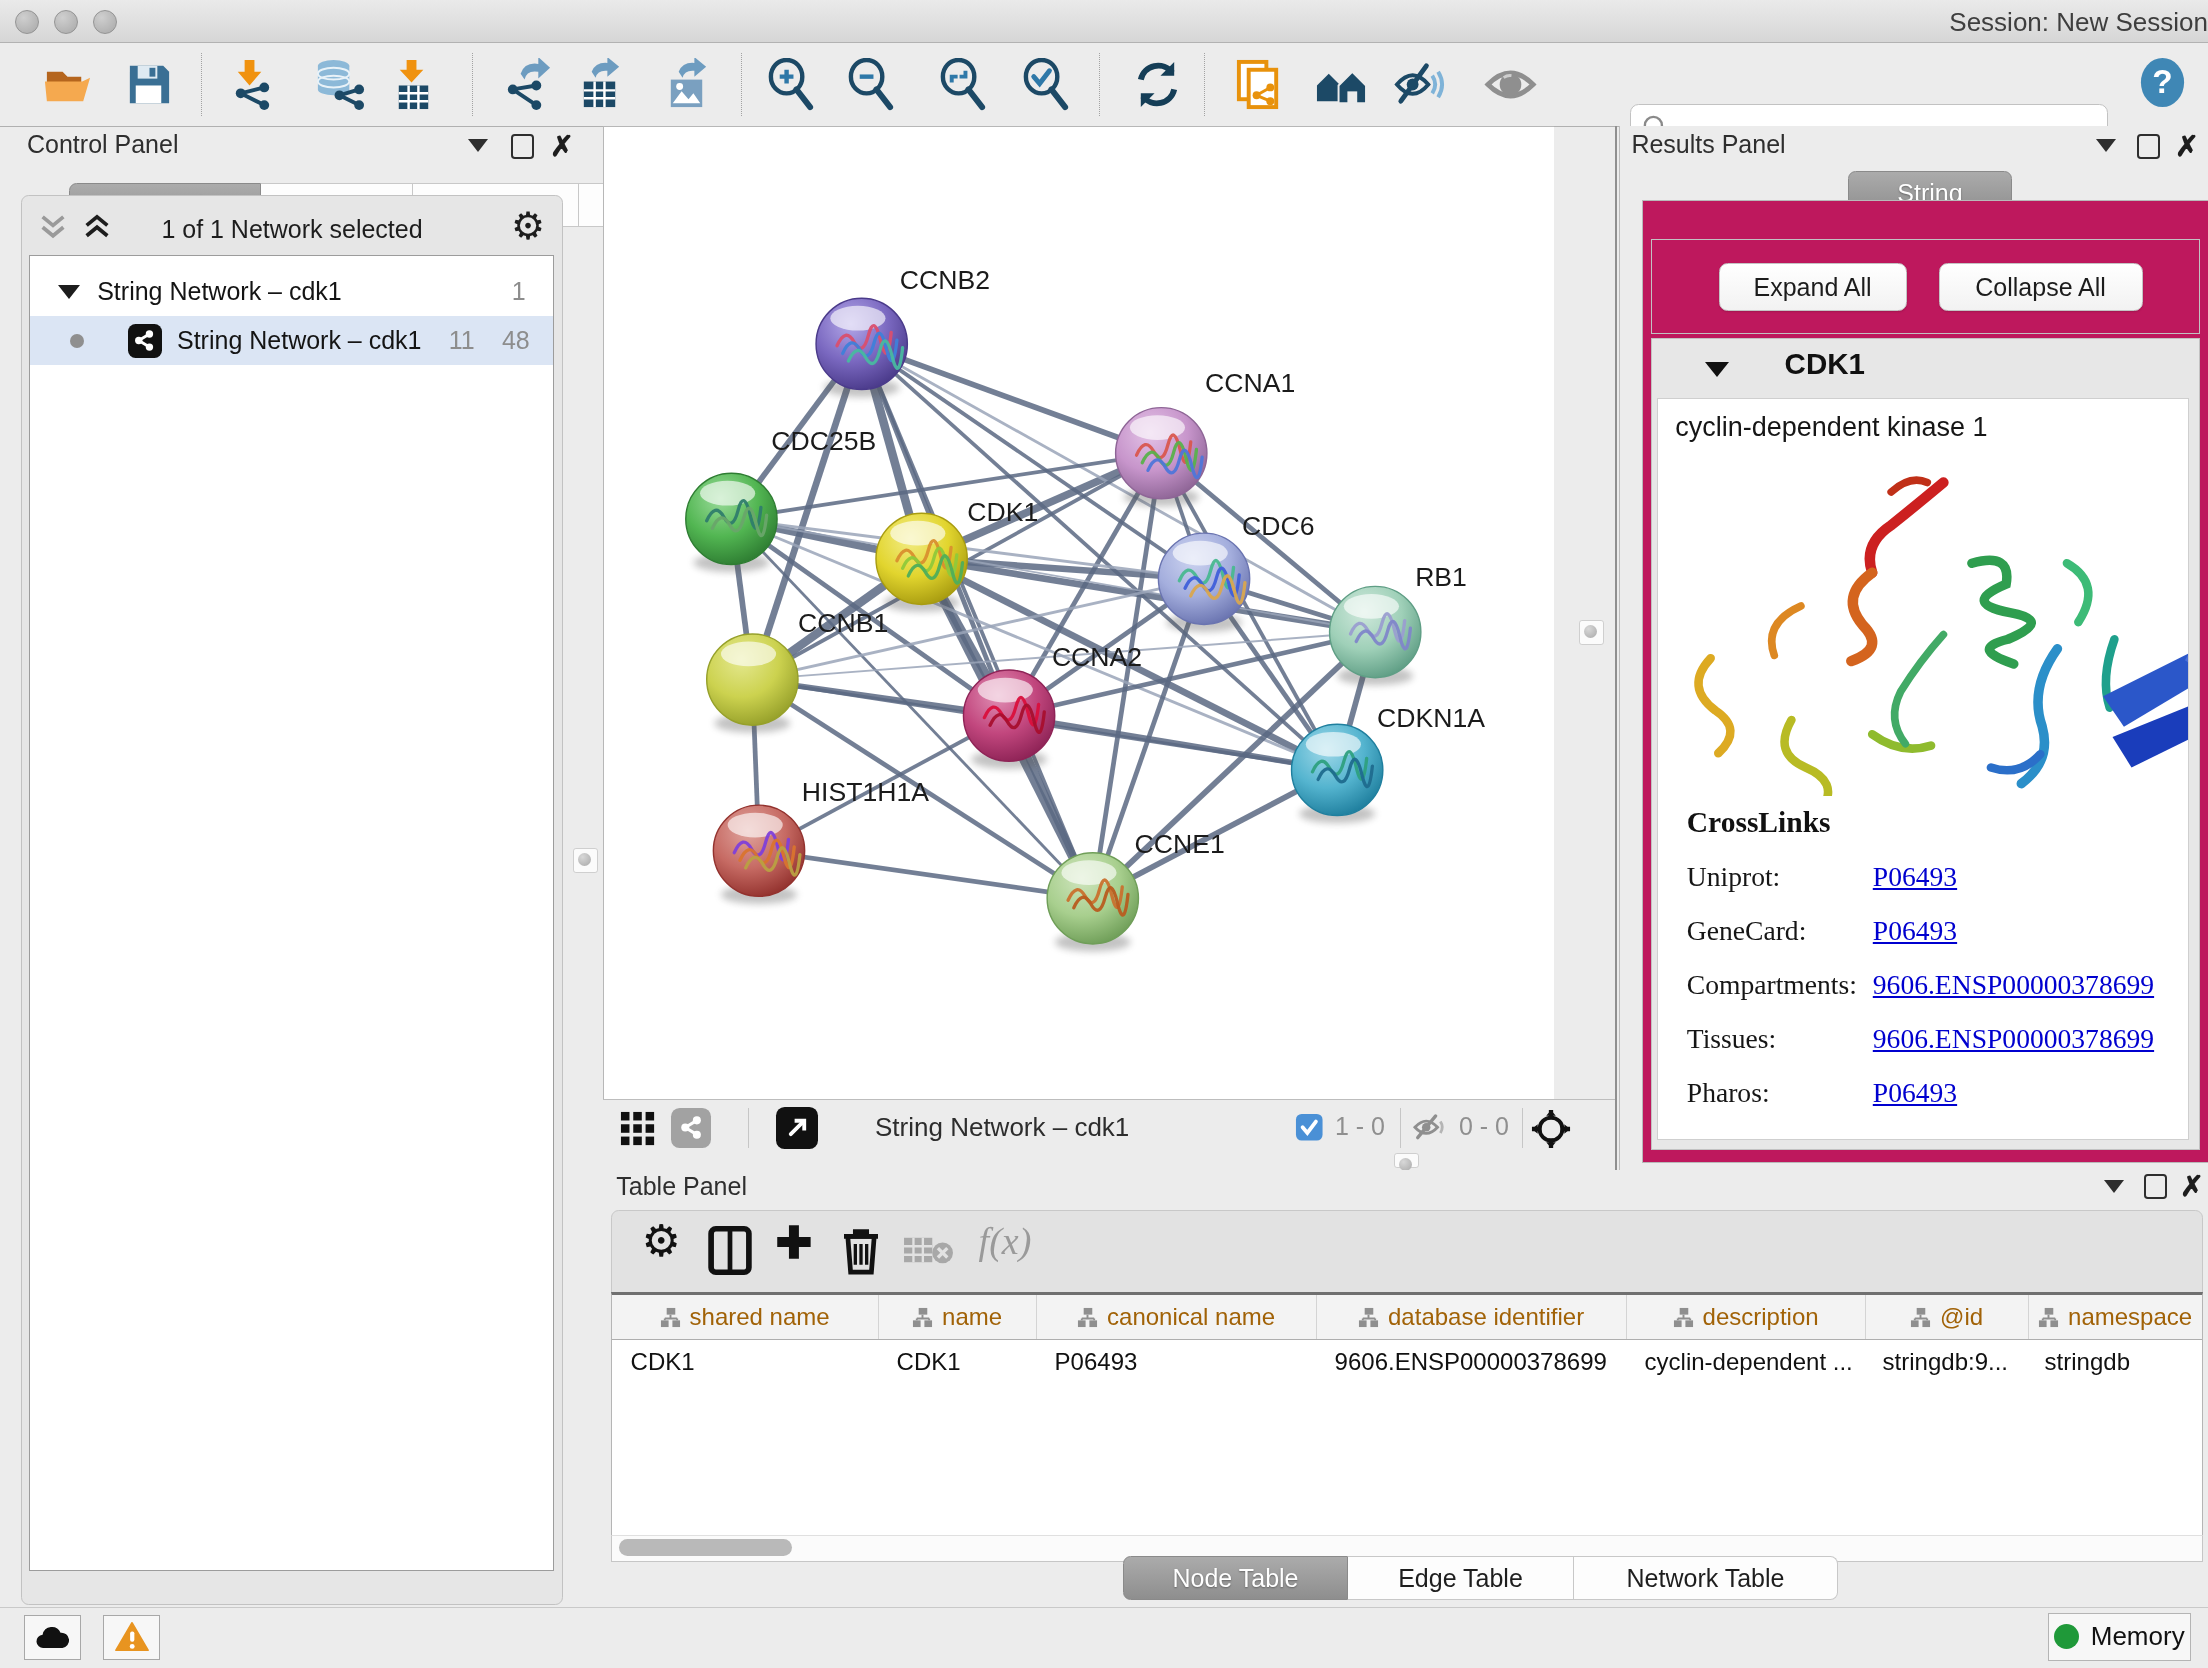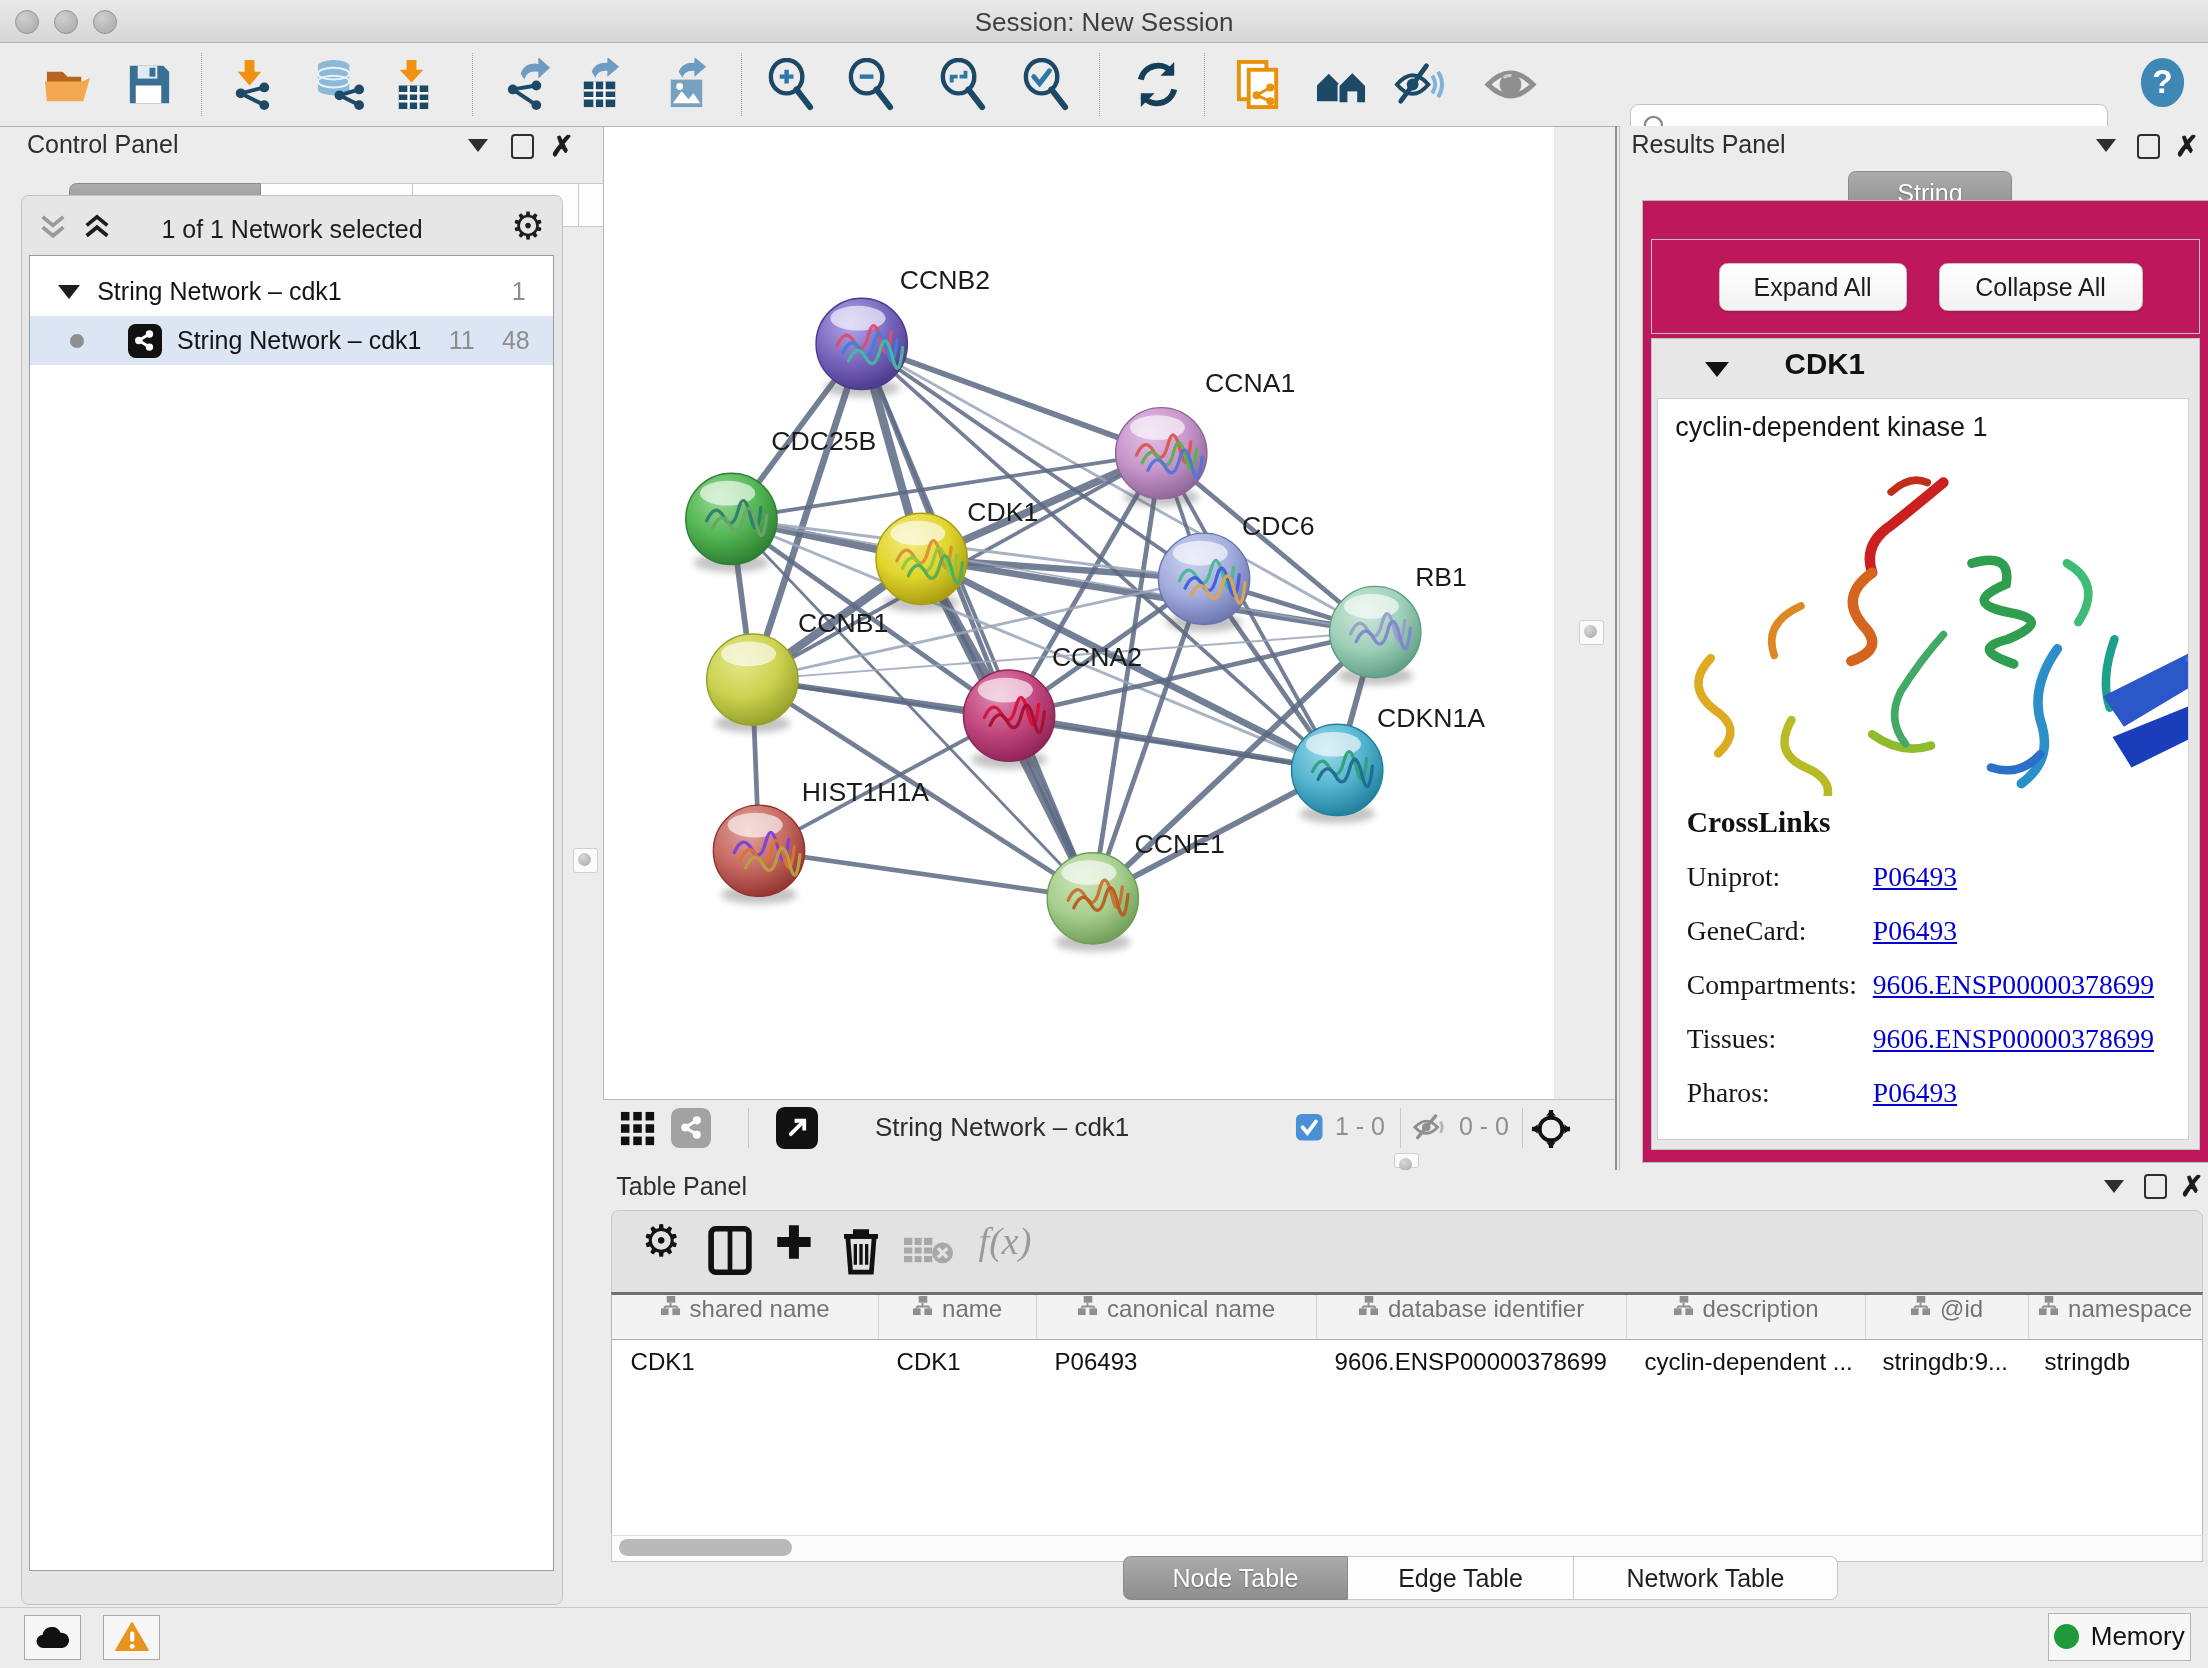--- a/index.html
+++ b/index.html
@@ -6,21 +6,21 @@
   body{
     width:2208px;height:1668px;position:relative;overflow:hidden;
     background:#ececec;font-family:"Liberation Sans",sans-serif;color:#222;
     -webkit-user-select:none;user-select:none;
   }
   
   .titlebar{position:absolute;left:0;top:0;width:2208px;height:42px;
     background:linear-gradient(#eaeaea,#d6d6d6);border-bottom:1px solid #b2b2b2}
   .traffic{position:absolute;top:9.5px;width:22px;height:22px;border-radius:50%;
     background:radial-gradient(circle at 35% 30%,#cfcfcf,#a8a8a8);border:1px solid #949494}
-  .title-text{position:absolute;left:0;top:6.7px;width:100%;text-align:center;
+  .title-text{position:absolute;left:0;top:6.7px;width:100%;text-align:right;
     font-size:26px;color:#3e3e3e}
   
   .main-toolbar{position:absolute;left:0;top:43px;width:2208px;height:83px;
     background:#ececec;border-bottom:1px solid #b0b0b0}
   .tb-icon{position:absolute;top:15px;width:53px;height:53px;cursor:pointer}
   .tb-sep{position:absolute;top:9.5px;height:63px;width:0;border-left:1.9px dotted #a2a2a2}
   .search-box{position:absolute;left:1630px;top:61px;width:476px;height:46px;
     background:#fff;border:1.9px solid #c2c2c2;border-radius:8.6px}
   .search-box svg{position:absolute;left:11.4px;top:8.6px}
   
@@ -97,22 +97,22 @@
   #table-panel{position:absolute;left:603px;top:1170px;width:1605px;height:438px;background:#ececec}
   .tp-toolbar{position:absolute;left:7.6px;top:40px;width:1590px;height:82px;
     background:#e2e2e2;border:1px solid #c8c8c8;border-radius:7.6px 7.6px 0 0}
   .tp-ic{position:absolute;top:14.3px;cursor:pointer}
   .tp-gear{font-size:44px;color:#111;top:3.8px}
   .tp-plus{font-size:44px;font-weight:bold;color:#111;top:5.7px}
   .tp-fx{font-family:"Liberation Serif",serif;font-style:italic;font-size:38px;color:#9a9a9a;top:7.6px}
   .tp-table{position:absolute;left:7.6px;top:122px;width:1590px;height:243px;background:#fff;
     border-top:3.8px solid #6f6f6f;border-left:1px solid #b5b5b5;border-right:1px solid #b5b5b5}
   .th-row{display:flex;height:44px;background:#f3f3f3;border-bottom:1.9px solid #aeaeae}
-  .th-cell{display:flex;justify-content:center;gap:9px;
-    font-size:24px;color:#737373;border-right:1px solid #d4d4d4;overflow:hidden;white-space:nowrap;cursor:pointer}
+  .th-cell{display:flex;align-items:center;justify-content:center;gap:9px;
+    font-size:24px;color:#a16207;border-right:1px solid #d4d4d4;overflow:hidden;white-space:nowrap;cursor:pointer}
   .td-row{display:flex;height:44px}
   .td-cell{display:flex;align-items:center;padding-left:19px;font-size:24px;color:#111;
     overflow:hidden;white-space:nowrap;cursor:default}
   .tp-hscroll{position:absolute;left:7.6px;top:365px;width:1590px;height:25px;
     background:#fbfbfb;border:1px solid #c6c6c6;border-top:1px solid #e0e0e0}
   .tp-thumb{position:absolute;left:7.6px;top:2.9px;width:173px;height:17px;border-radius:8.6px;background:#b9b9b9;cursor:pointer}
   
   #status-bar{position:absolute;left:0;top:1607px;width:2208px;height:61px;
     background:#ececec;border-top:1px solid #c9c9c9}
   .sb-btn{position:absolute;top:6.7px;width:55px;height:43px;background:#f7f7f7;

